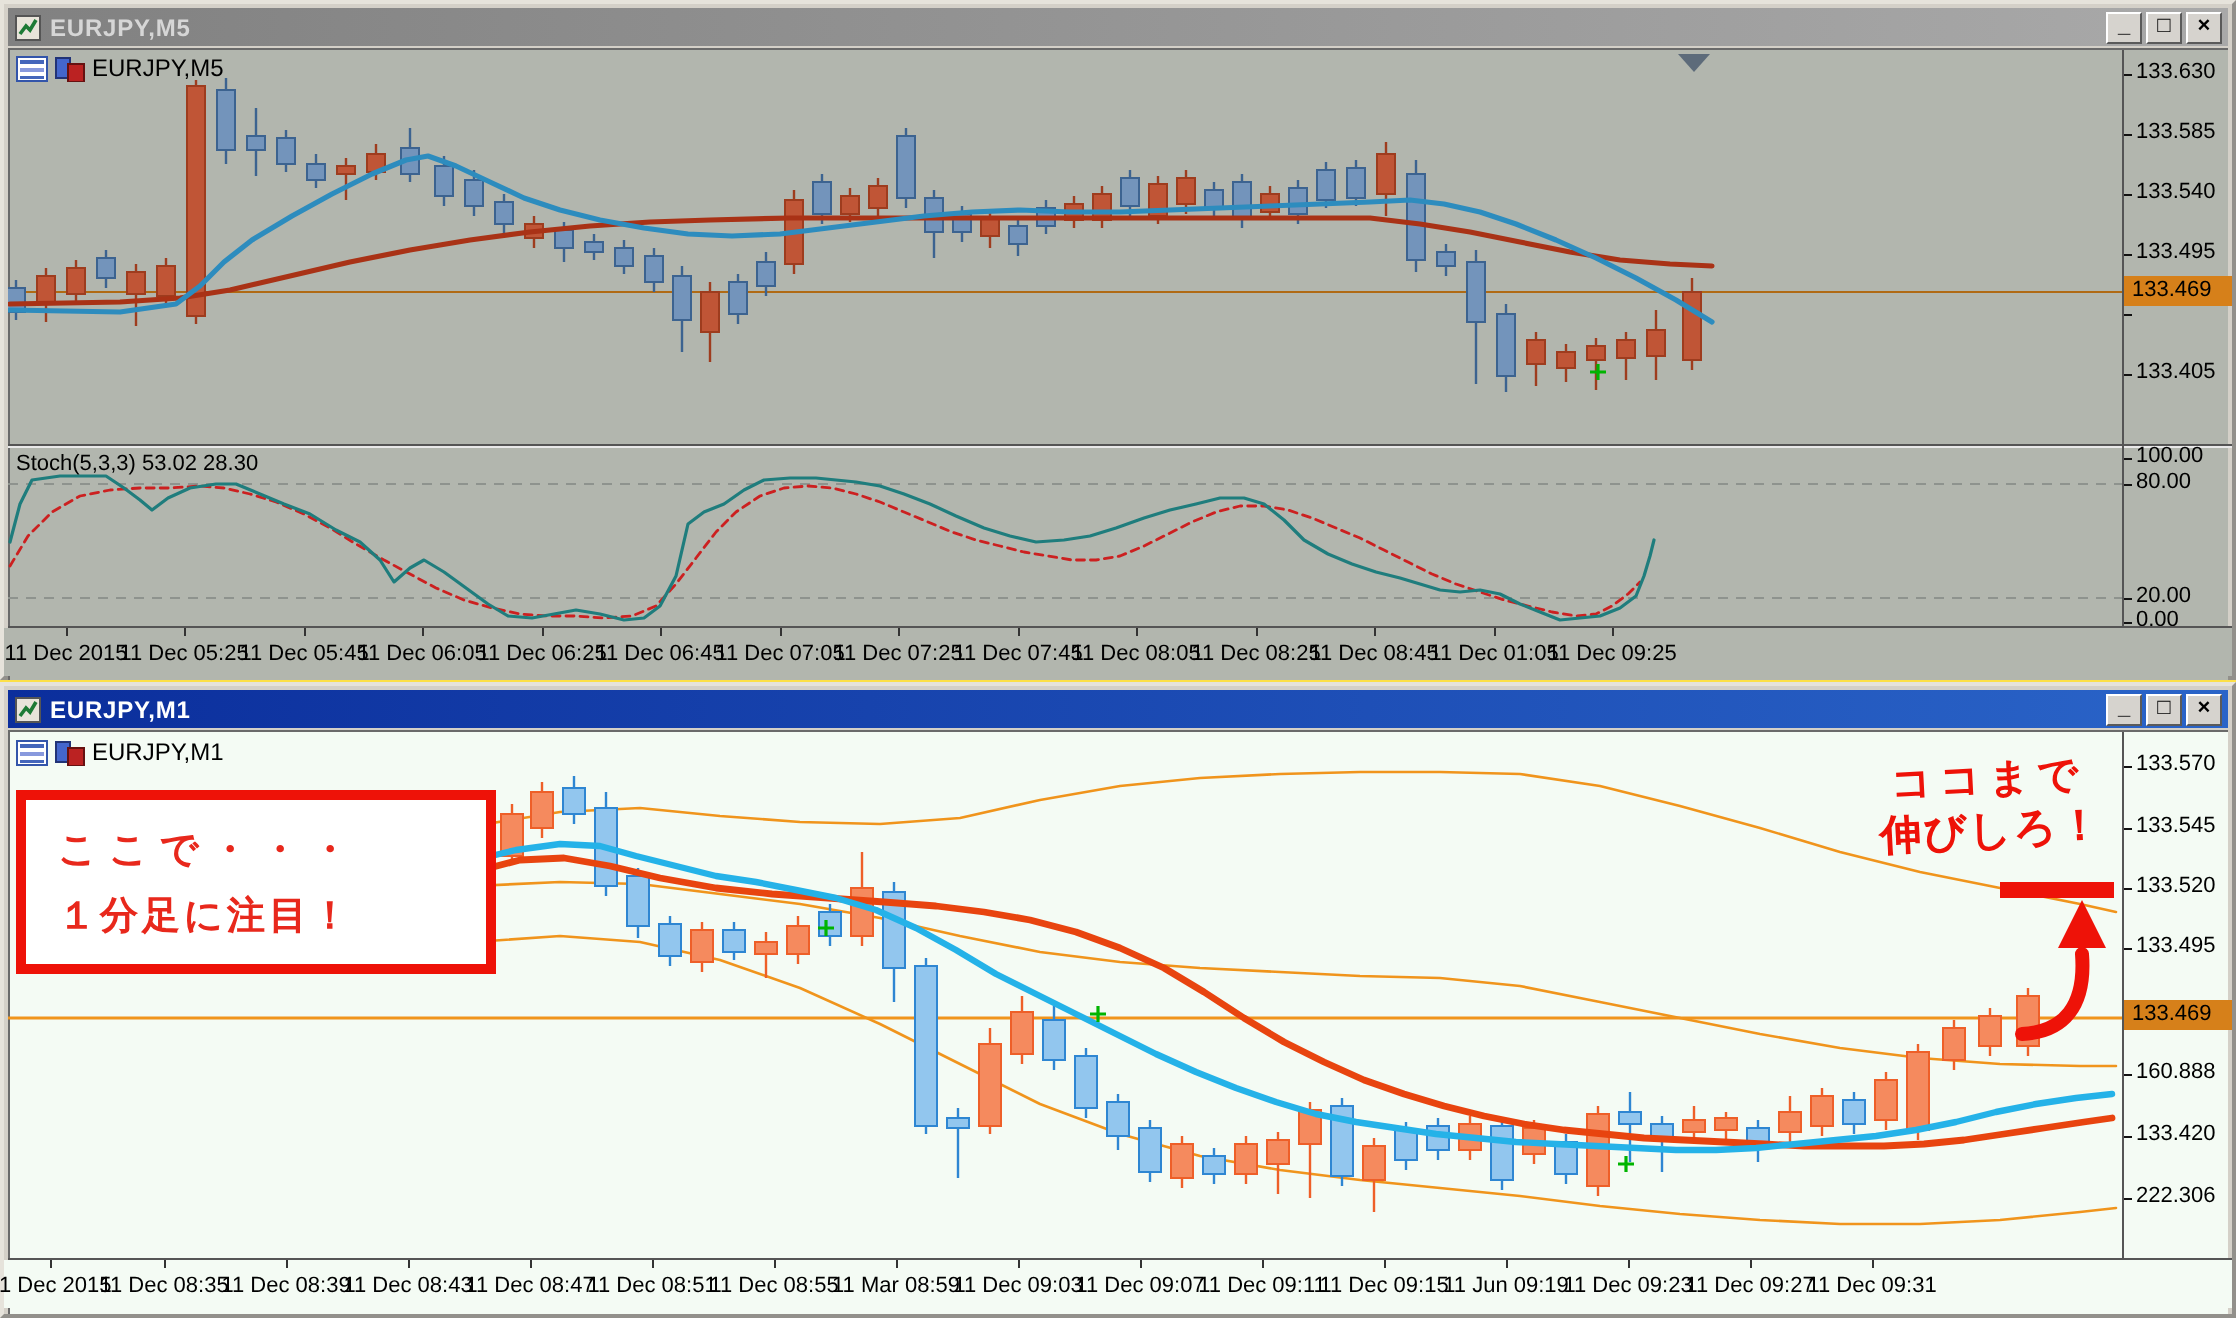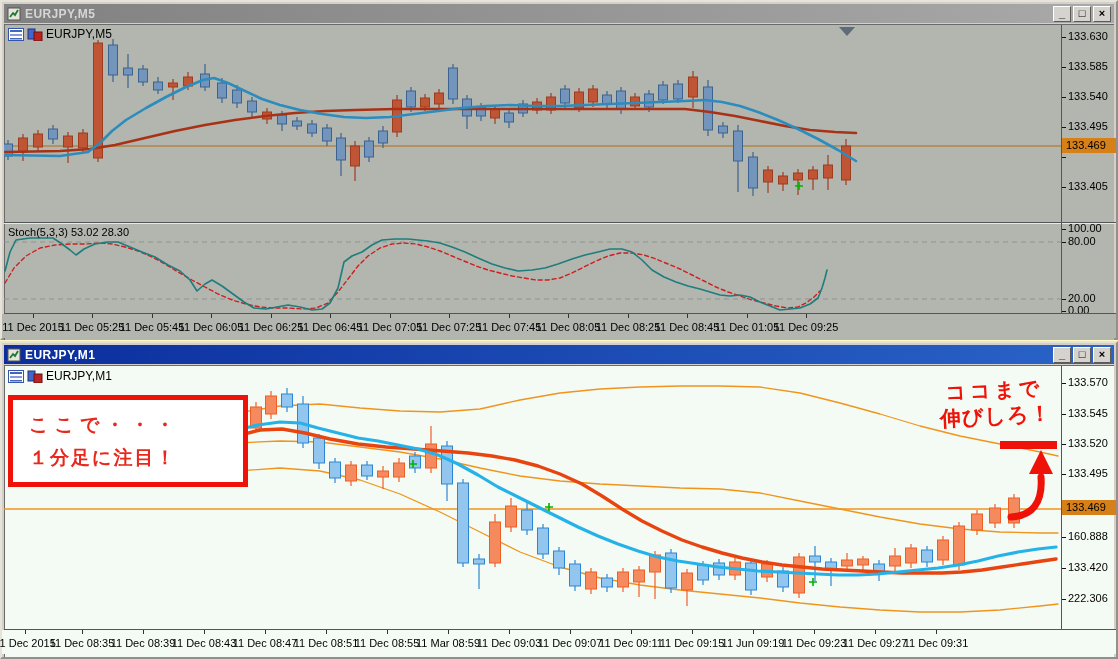--- a/index.html
+++ b/index.html
@@ -1,16 +1,16 @@
 <!DOCTYPE html>
 <html><head>
 <meta charset="utf-8">
 <style>
   html,body{margin:0;padding:0;background:#888;}
-  .screen{position:relative;width:1118px;height:659px;background:#fef9c3;
+  .screen{position:relative;width:1118px;height:659px;background:#fde047;
     font-family:"Liberation Sans",sans-serif;overflow:hidden;}
   .abs{position:absolute;}
   .win{position:absolute;background:#d4d0c8;border:2px outset #e6e3db;box-sizing:border-box;}
   .tbar{position:absolute;left:2px;right:2px;top:2px;height:19px;display:flex;align-items:center;
     padding:0 3px;gap:4px;box-sizing:border-box;}
   .tbar-inactive{background:linear-gradient(90deg,#818181,#a9a9a9);color:#d6d6d6;}
   .tbar-active{background:linear-gradient(90deg,#0b2e9c,#2a64c8);color:#fff;}
   .ttext{font-size:12px;font-weight:bold;letter-spacing:.4px;}
   .wbtns{margin-left:auto;display:flex;gap:2px;}
   .wbtn{width:16px;height:14px;background:#d6d3ce;border:1px solid;border-color:#fff #5a5a5a #5a5a5a #fff;

